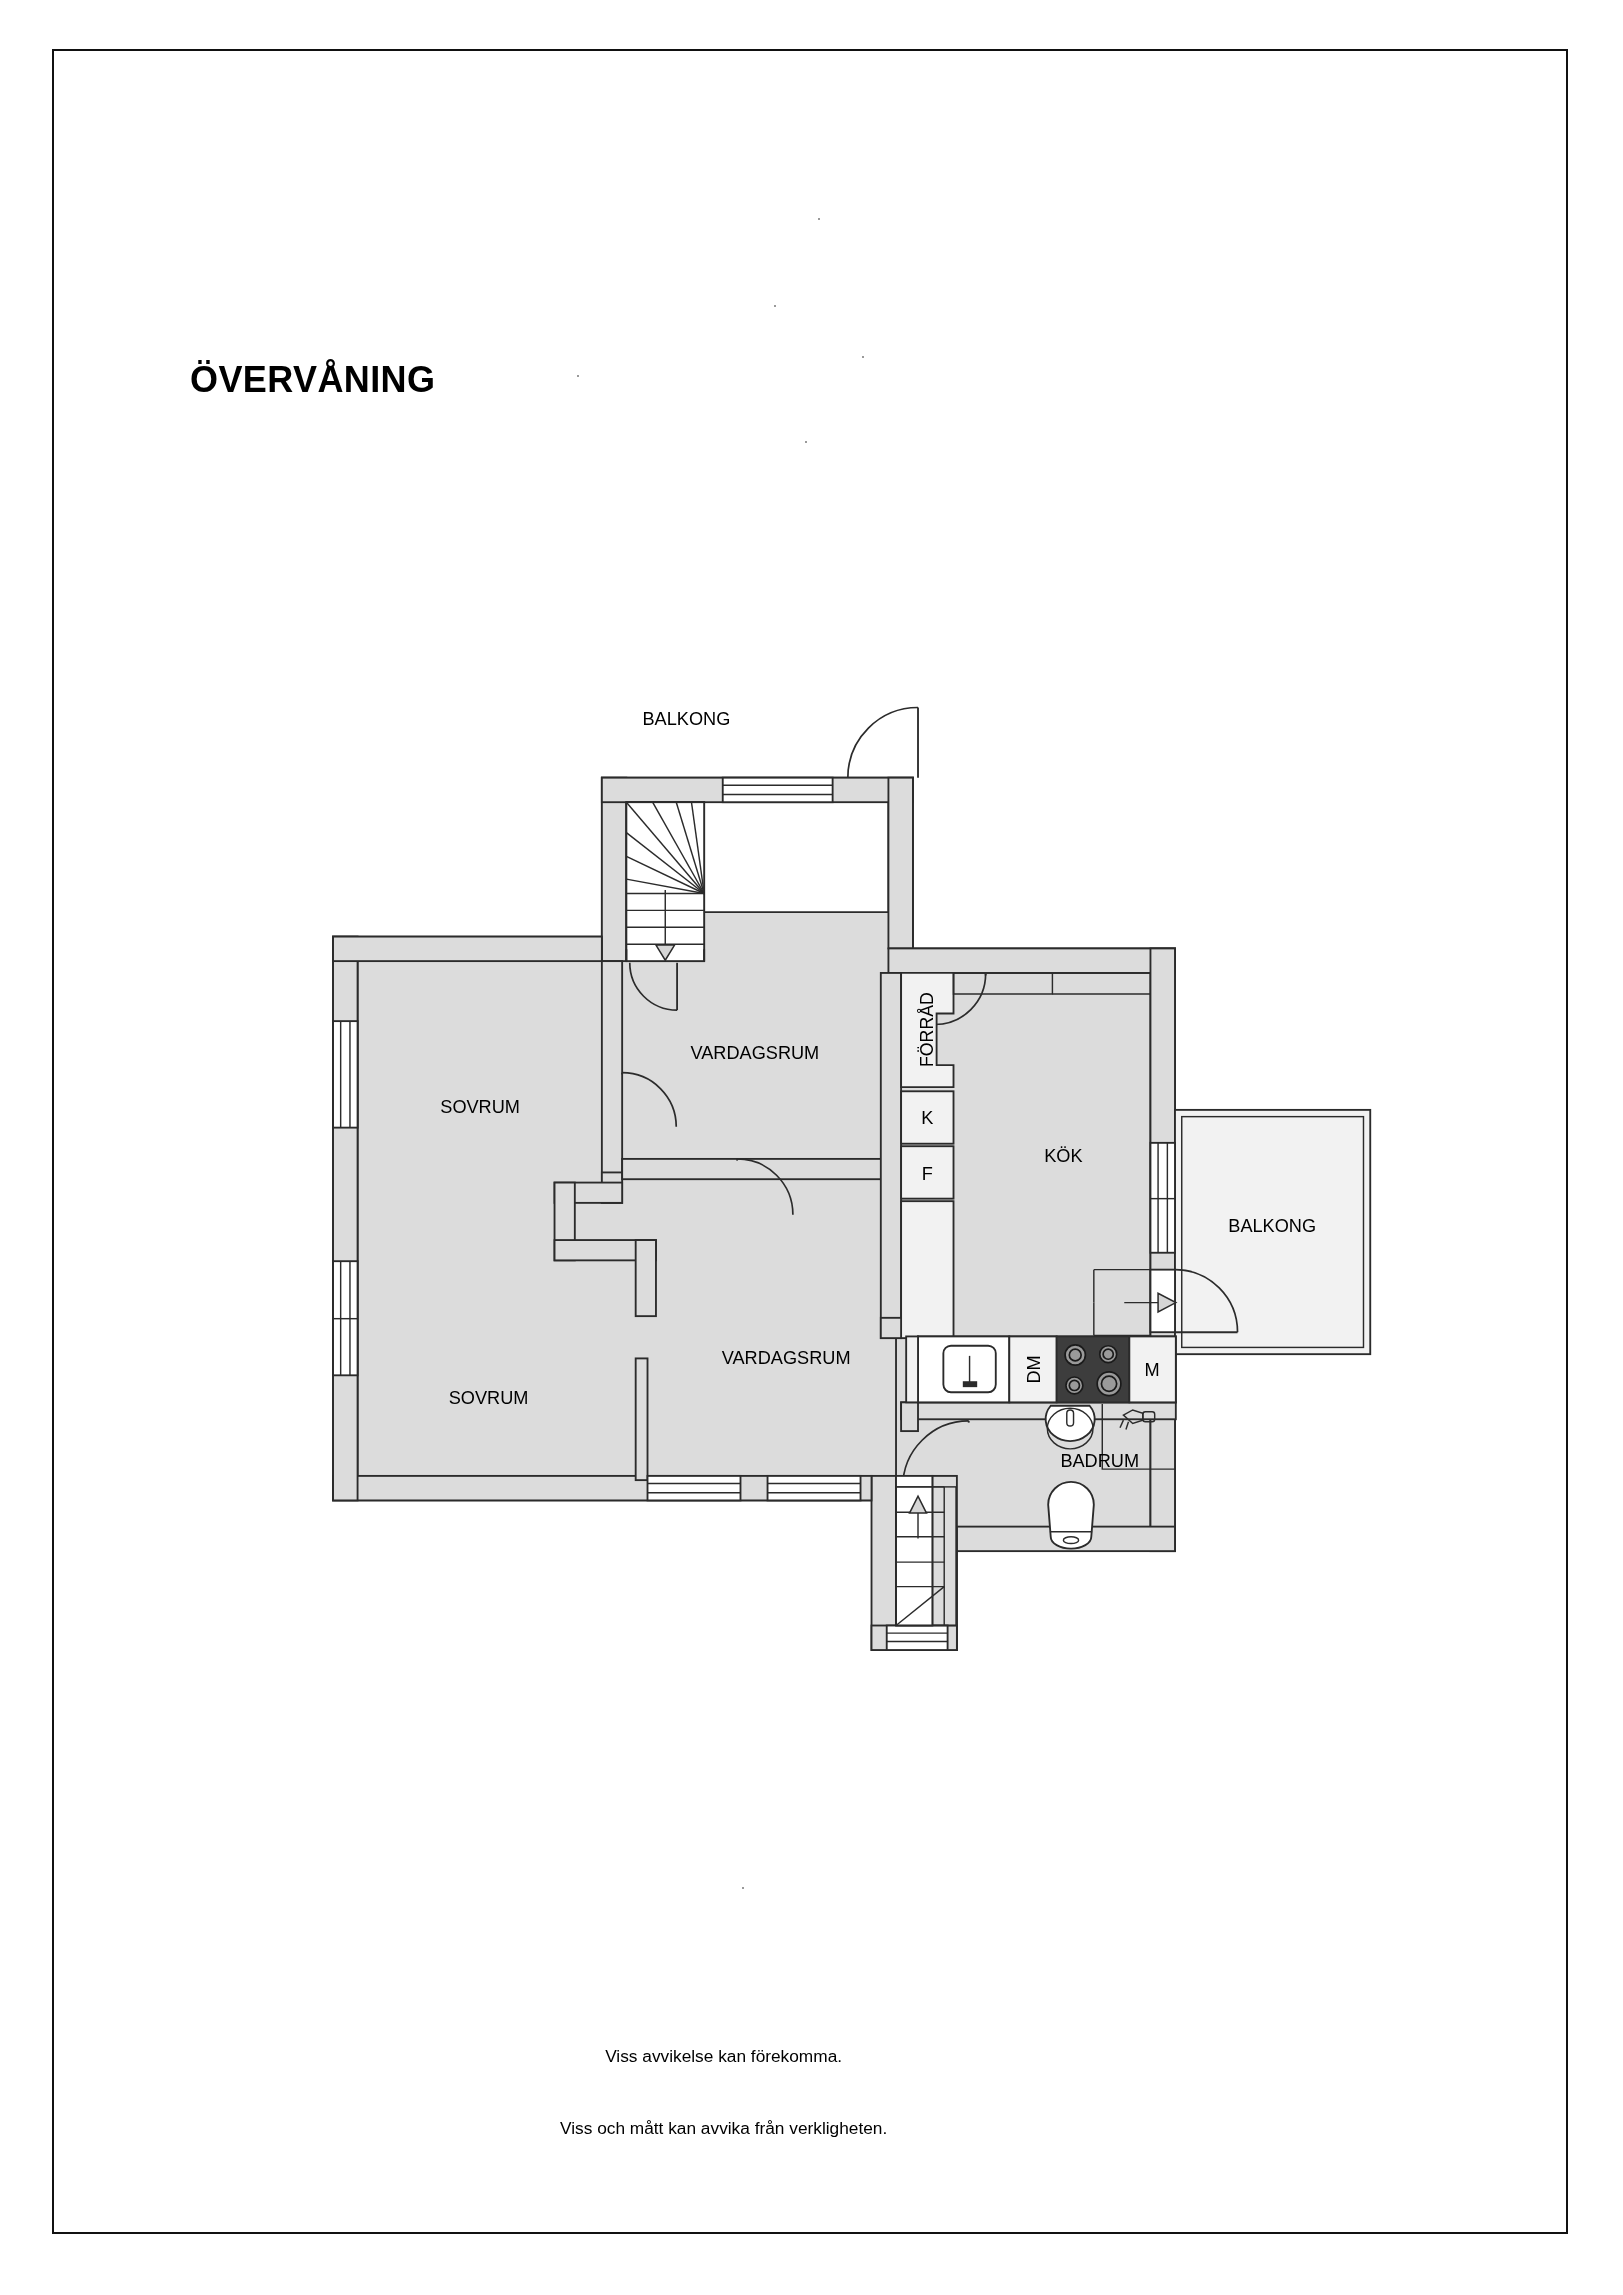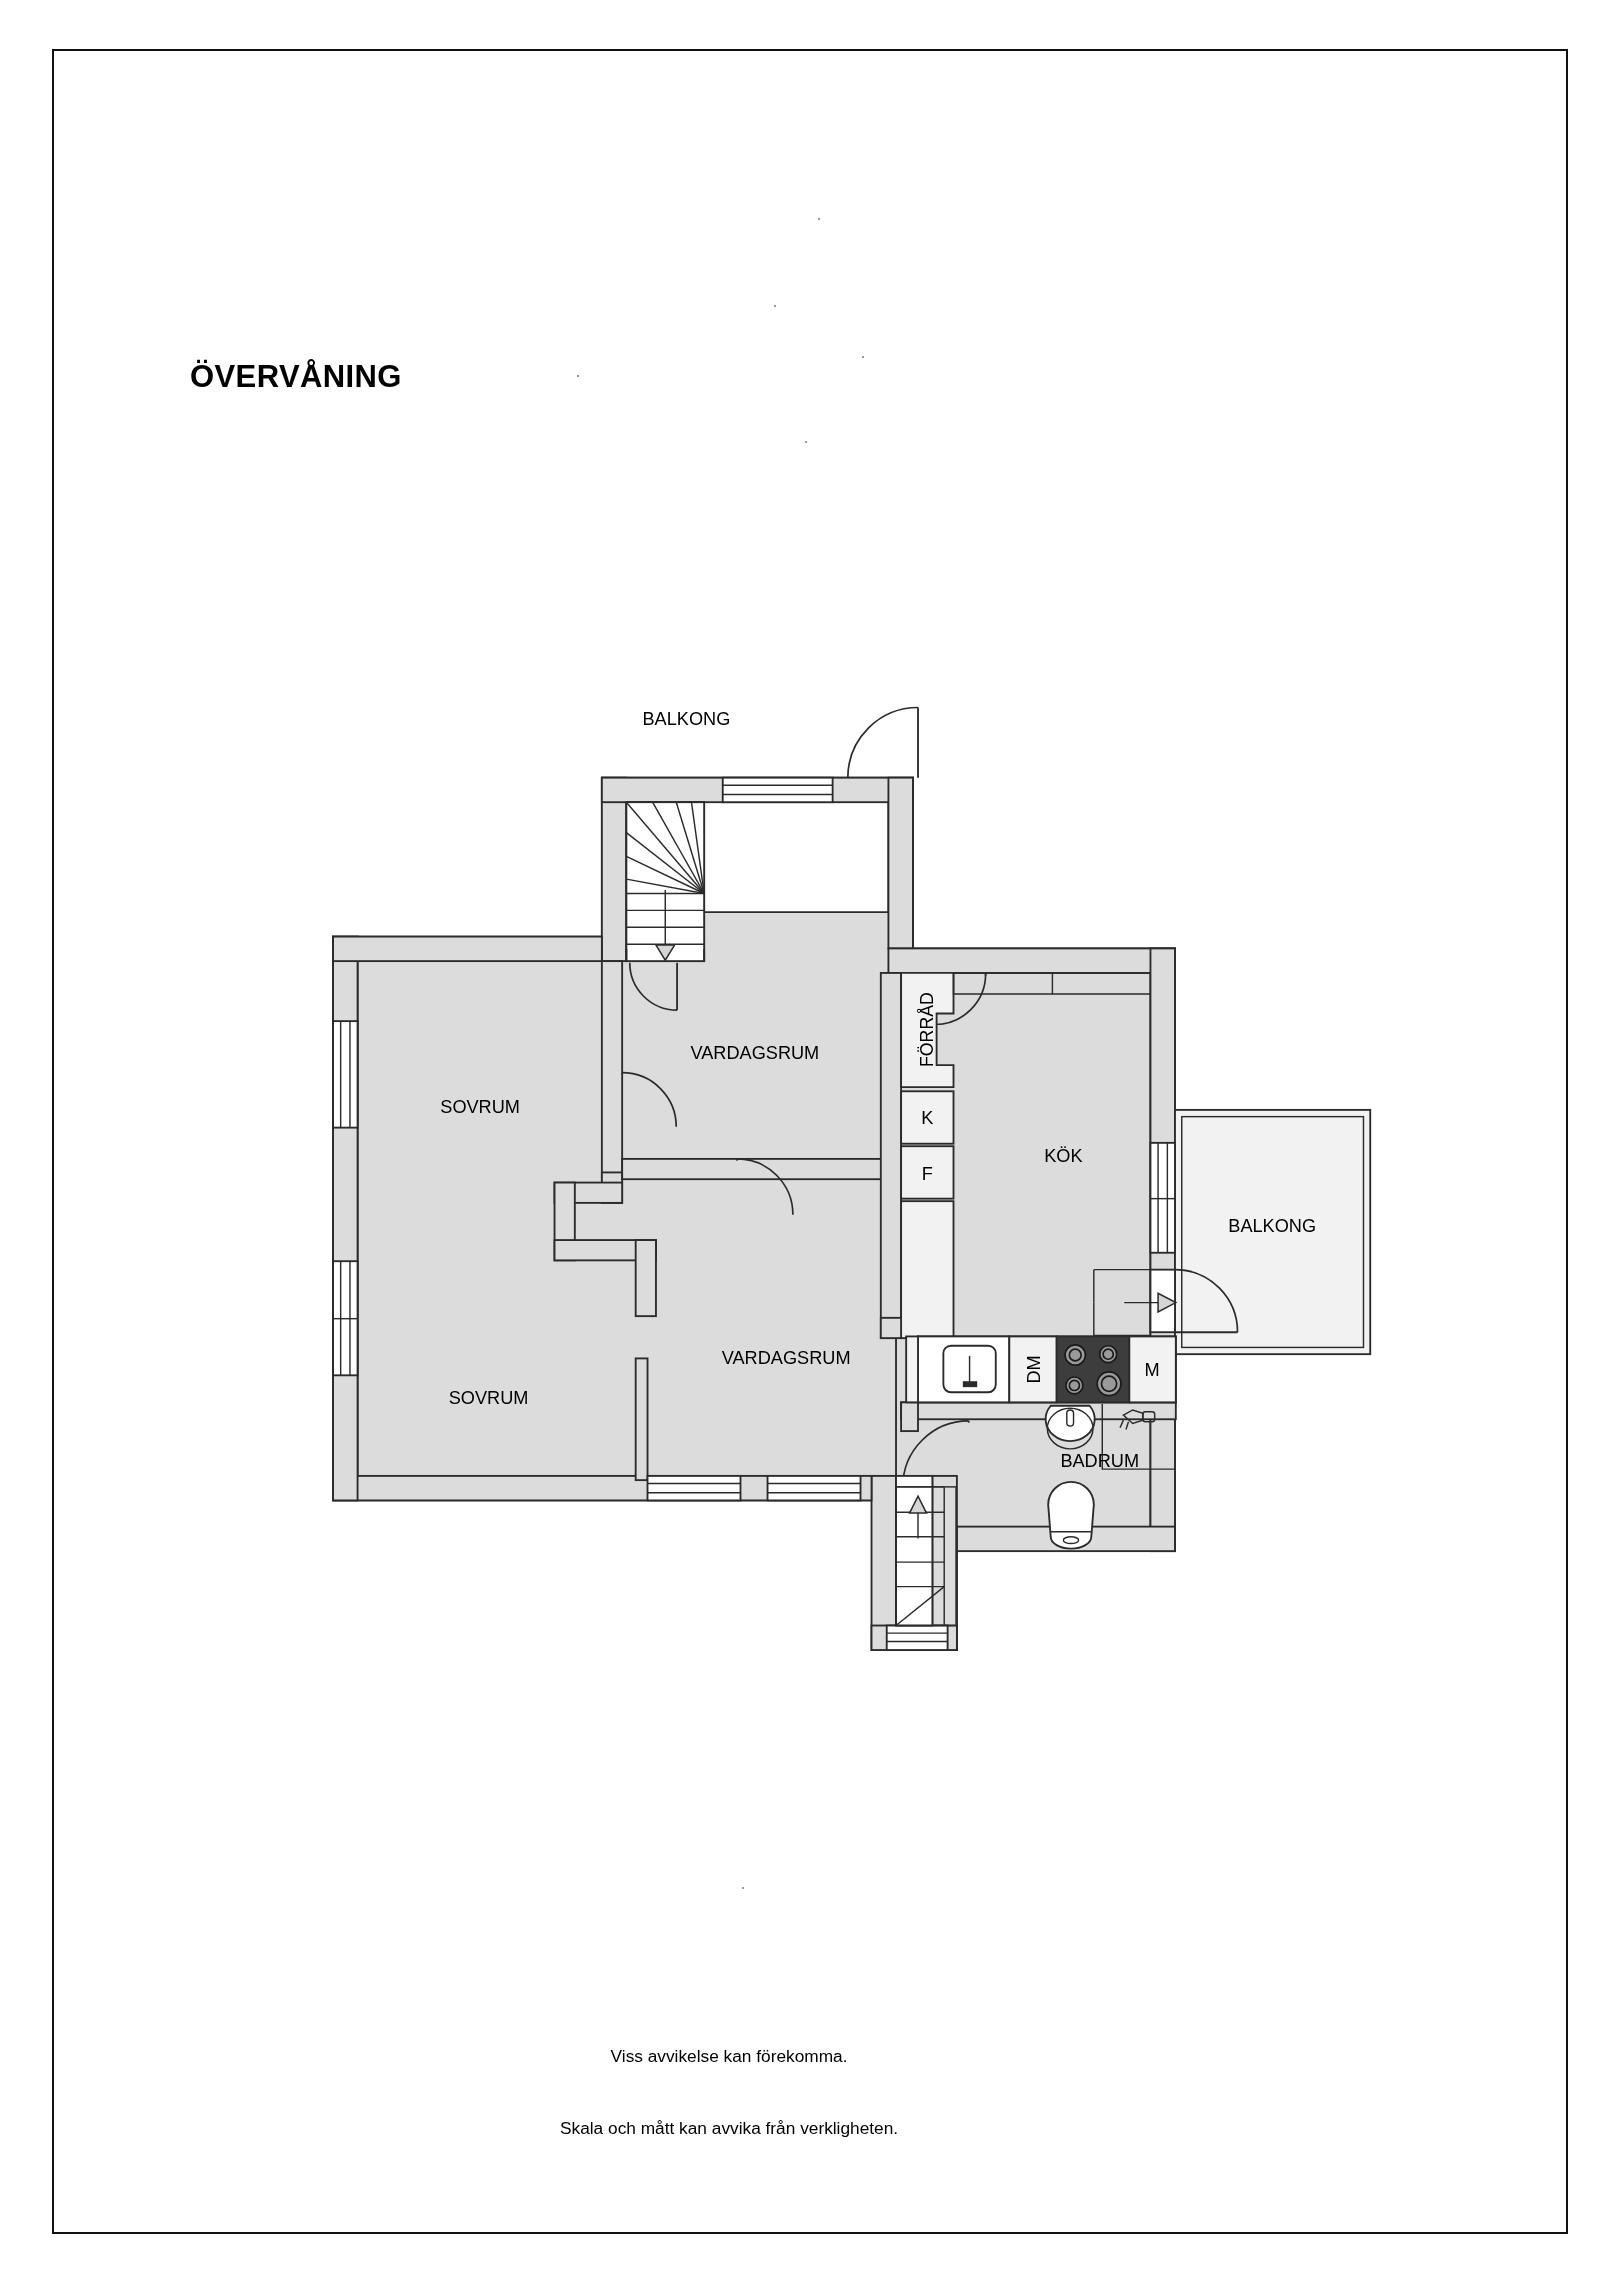--- a/index.html
+++ b/index.html
@@ -21,21 +21,21 @@
     width: 1516px;
     height: 2185px;
     border: 2.5px solid #111111;
     box-sizing: border-box;
     background: #ffffff;
   }
   #plan-title {
     position: absolute;
     left: 190px;
     top: 359px;
-    font-size: 31px;
+    font-size: 36px;
     font-weight: bold;
     letter-spacing: 0.4px;
     color: #000000;
     white-space: nowrap;
   }
   #floorplan-svg {
     position: absolute;
     left: 0;
     top: 0;
   }
@@ -379,21 +379,21 @@
     <text class="lbl" x="1097" y="1330" text-anchor="middle">K</text>
     <text class="lbl" x="1097" y="1396" text-anchor="middle">F</text>
     <text class="lbl" x="0" y="0" transform="translate(1230,1620) rotate(-90)" text-anchor="middle">DM</text>
     <text class="lbl" x="1363" y="1628" text-anchor="middle">M</text>
   </g>
 
 </svg>
 
 <div id="disclaimer">
   <div class="dlines">Viss avvikelse kan förekomma.</div>
-  <div class="dlines">Skala och mått kan avvika från verkligheten.</div>
+  <div class="dlines">Viss och mått kan avvika från verkligheten.</div>
 </div>
 
 <div class="spk" style="left:818px; top:218px;"></div>
 <div class="spk" style="left:774px; top:305px;"></div>
 <div class="spk" style="left:862px; top:356px;"></div>
 <div class="spk" style="left:577px; top:375px;"></div>
 <div class="spk" style="left:805px; top:441px;"></div>
 <div class="spk" style="left:742px; top:1887px;"></div>
 
 

